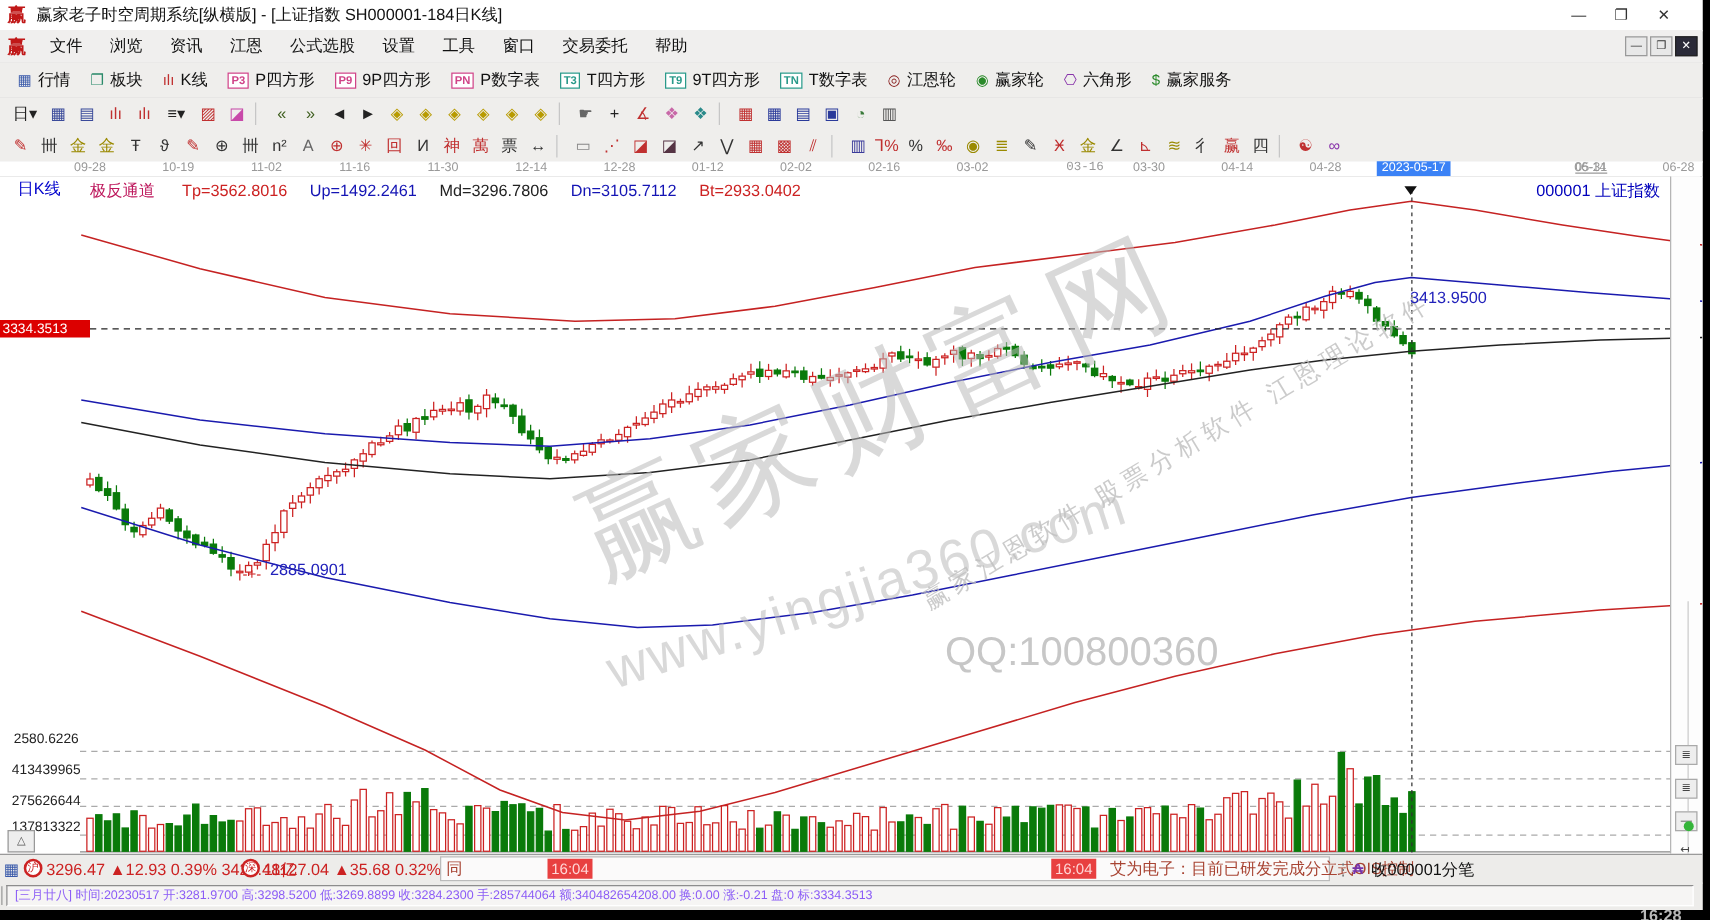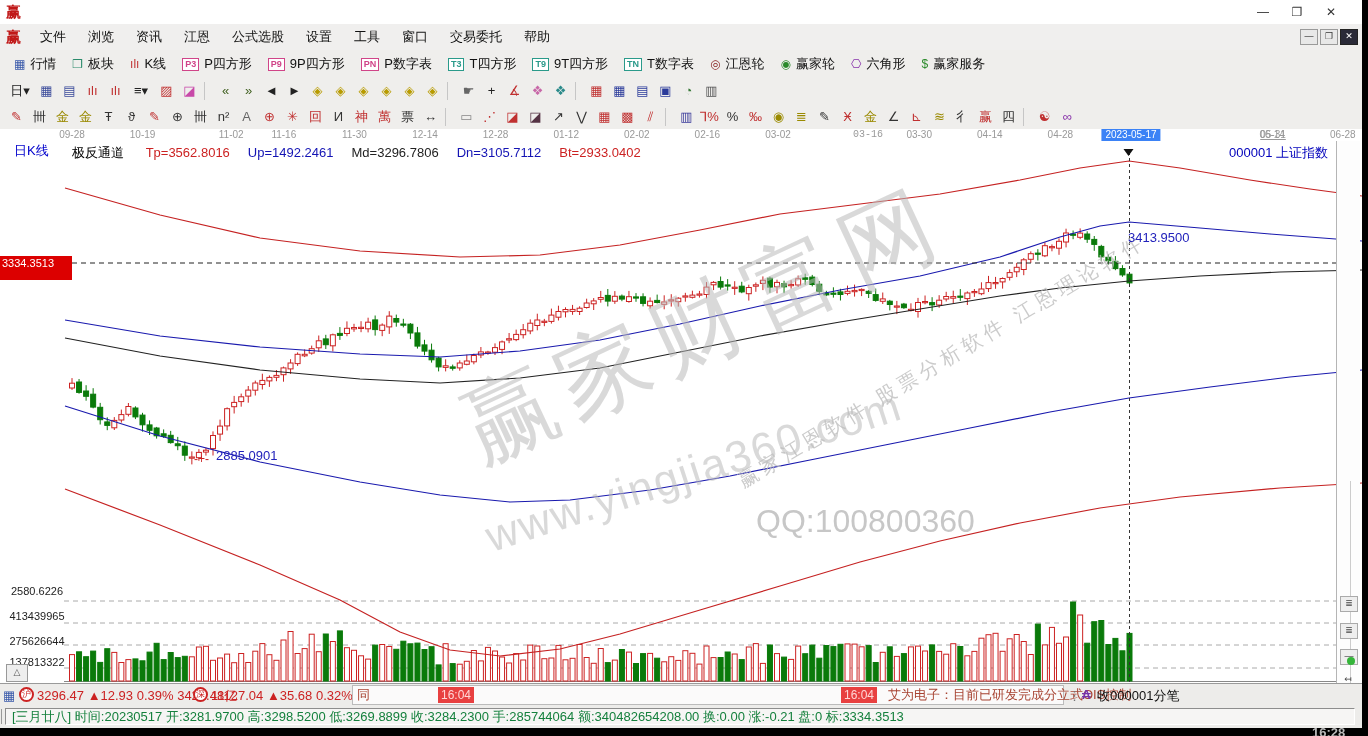--- a/index.html
+++ b/index.html
@@ -40,21 +40,21 @@
   .dtick{position:absolute;top:0;transform:translateX(-50%);line-height:11px;white-space:nowrap}
   .dtick.hl{background:#3b82f6;color:#fff;padding:0 4px;line-height:12px}
 
   
   .chartarea{top:141px;height:542px;background:#fff;overflow:hidden}
   #chart-svg{position:absolute;left:0;top:0}
   .panel-label{position:absolute;left:14px;top:1px;color:#0000cc;font-size:13px}
   .legend{position:absolute;left:72px;top:3px;font-size:13px;white-space:nowrap}
   .legend span{margin-right:18px}
   .symbol-label{position:absolute;right:34px;top:3px;color:#0000bb;font-size:13px}
-  .price-tag{position:absolute;left:0;top:115px;width:70px;height:24px;background:#dc0000;color:#fff;
+  .price-tag{position:absolute;left:0;top:115px;width:70px;height:14px;background:#dc0000;color:#fff;
              font-size:11px;line-height:14px;padding-left:2px}
   .ann{position:absolute;color:#2222bb;font-size:13px;white-space:nowrap}
   .ann-plus{position:absolute;color:#cc2222;font-size:12px}
   .scale-label{position:absolute;left:8px;width:58px;text-align:center;font-size:11px;color:#222;white-space:nowrap}
   .vol-btn{position:absolute;left:6px;top:523px;width:20px;height:16px;border:1px solid #999;background:#eee;
            font-size:9px;text-align:center;line-height:15px;color:#555}
   .sidepanel{position:absolute;right:2px;top:0;width:23px;height:542px;background:#fdfdfd;border-left:1px solid #b5b5b5}
   .sp-btn{position:absolute;left:3px;width:16px;height:14px;border:1px solid #aaa;background:#eee;font-size:9px;
           line-height:13px;text-align:center;color:#444}
   .sp-dot{position:absolute;left:10px;width:8px;height:8px;border-radius:50%;background:#35b53a}
@@ -81,33 +81,34 @@
   .news-time{background:#e84040;color:#ffd6d6;font-size:12px;padding:0 3px}
   .news-text{color:#a84433}
   .tick-partial{color:#a84433}
   .sb-sep{color:#777}
   .sb-righticon{color:#7733aa;font-weight:bold;font-size:12px}
   .sb-rightlabel{color:#111}
 
   
   .infobar{top:706px;height:22px;background:#edecea}
   .info-field{position:absolute;left:5px;right:7px;top:2px;bottom:3px;background:#f6f5f4;
-              border:1px solid;border-color:#8d8d8d #fff #fff #8d8d8d;font-size:13px;color:#15803d;
+              border:1px solid;border-color:#8d8d8d #fff #fff #8d8d8d;font-size:10px;color:#8b5cf6;
               line-height:15px;padding-left:6px;overflow:hidden;white-space:nowrap}
   .info-grip{position:absolute;left:1px;top:3px;width:3px;height:15px;border-left:1px solid #999;border-right:1px solid #fff}
 
   .taskclock{position:absolute;left:1312px;top:725px;color:#b9b9b9;font-size:13px;font-weight:bold;z-index:1}
 </style>
 </head>
 <body>
 
 <div id="app">
 
   <div class="row titlebar">
     <span class="logo">赢</span>
+    <span class="title">赢家老子时空周期系统[纵横版] - [上证指数 SH000001-184日K线]</span>
     <div class="winbtns">
       <span class="wbtn">—</span>
       <span class="wbtn">❐</span>
       <span class="wbtn">✕</span>
     </div>
   </div>
 
   <div class="row menubar">
     <span class="logo">赢</span>
     <div class="menu-items" style="display:flex">
@@ -265,21 +266,21 @@
       <span class="tbi" style="color: rgb(192, 48, 48);">赢</span>
       <span class="tbi" style="color: rgb(51, 51, 51);">四</span>
       <span class="tbsep"></span>
       <span class="tbi" style="color: rgb(192, 48, 48);">☯</span>
       <span class="tbi" style="color: rgb(136, 51, 170);">∞</span>
     </div>
 
   <div class="row datebar">
       <span class="dtick" style="left: 72px;">09-28</span>
       <span class="dtick" style="left: 142.6px;">10-19</span>
-      <span class="dtick" style="left: 213.2px; margin-left: 18px;">11-02</span>
+      <span class="dtick" style="left: 213.2px;">11-02</span>
       <span class="dtick" style="left: 283.8px;">11-16</span>
       <span class="dtick" style="left: 354.4px;">11-30</span>
       <span class="dtick" style="left: 425px;">12-14</span>
       <span class="dtick" style="left: 495.6px;">12-28</span>
       <span class="dtick" style="left: 566.2px;">01-12</span>
       <span class="dtick" style="left: 636.8px;">02-02</span>
       <span class="dtick" style="left: 707.4px;">02-16</span>
       <span class="dtick" style="left: 778px;">03-02</span>
       <span class="dtick" style="left: 868px; font-family: Liberation Mono, monospace;">03-16</span>
       <span class="dtick" style="left: 919.2px;">03-30</span>
@@ -761,21 +762,21 @@
         <polygon points="1123.5,149 1133.5,149 1128.5,156" fill="#111"></polygon>
       </svg>
 
     <div class="wm wm-brand">赢家财富网</div>
     <div class="wm wm-url">www.yingjia360.com</div>
     <div class="wm wm-qq">QQ:100800360</div>
     <div class="wm wm-diag">赢家江恩软件 股票分析软件 江恩理论软件</div>
 
     <div class="panel-label">日K线</div>
     <div class="legend">
-      <span style="color:#000000">极反通道</span>
+      <span style="color:#be185d">极反通道</span>
     <span style="color: rgb(204, 34, 34); margin-top: 38px;">Tp=3562.8016</span><span style="color: rgb(20, 20, 180);">Up=1492.2461</span><span style="color: rgb(34, 34, 34);">Md=3296.7806</span><span style="color: rgb(20, 20, 180);">Dn=3105.7112</span><span style="color: rgb(204, 34, 34);">Bt=2933.0402</span></div>
     <div class="symbol-label">000001 上证指数</div>
 
     <div class="price-tag">3334.3513</div>
     <div class="ann" style="left:1128px;top:89px">3413.9500</div>
     <div class="ann" style="left:216px;top:307px">2885.0901</div>
     <div class="ann-plus" style="left:194px;top:311px">-+-</div>
 
     <div id="scale-labels">
         <div class="scale-label" style="top: 444px;">2580.6226</div>

